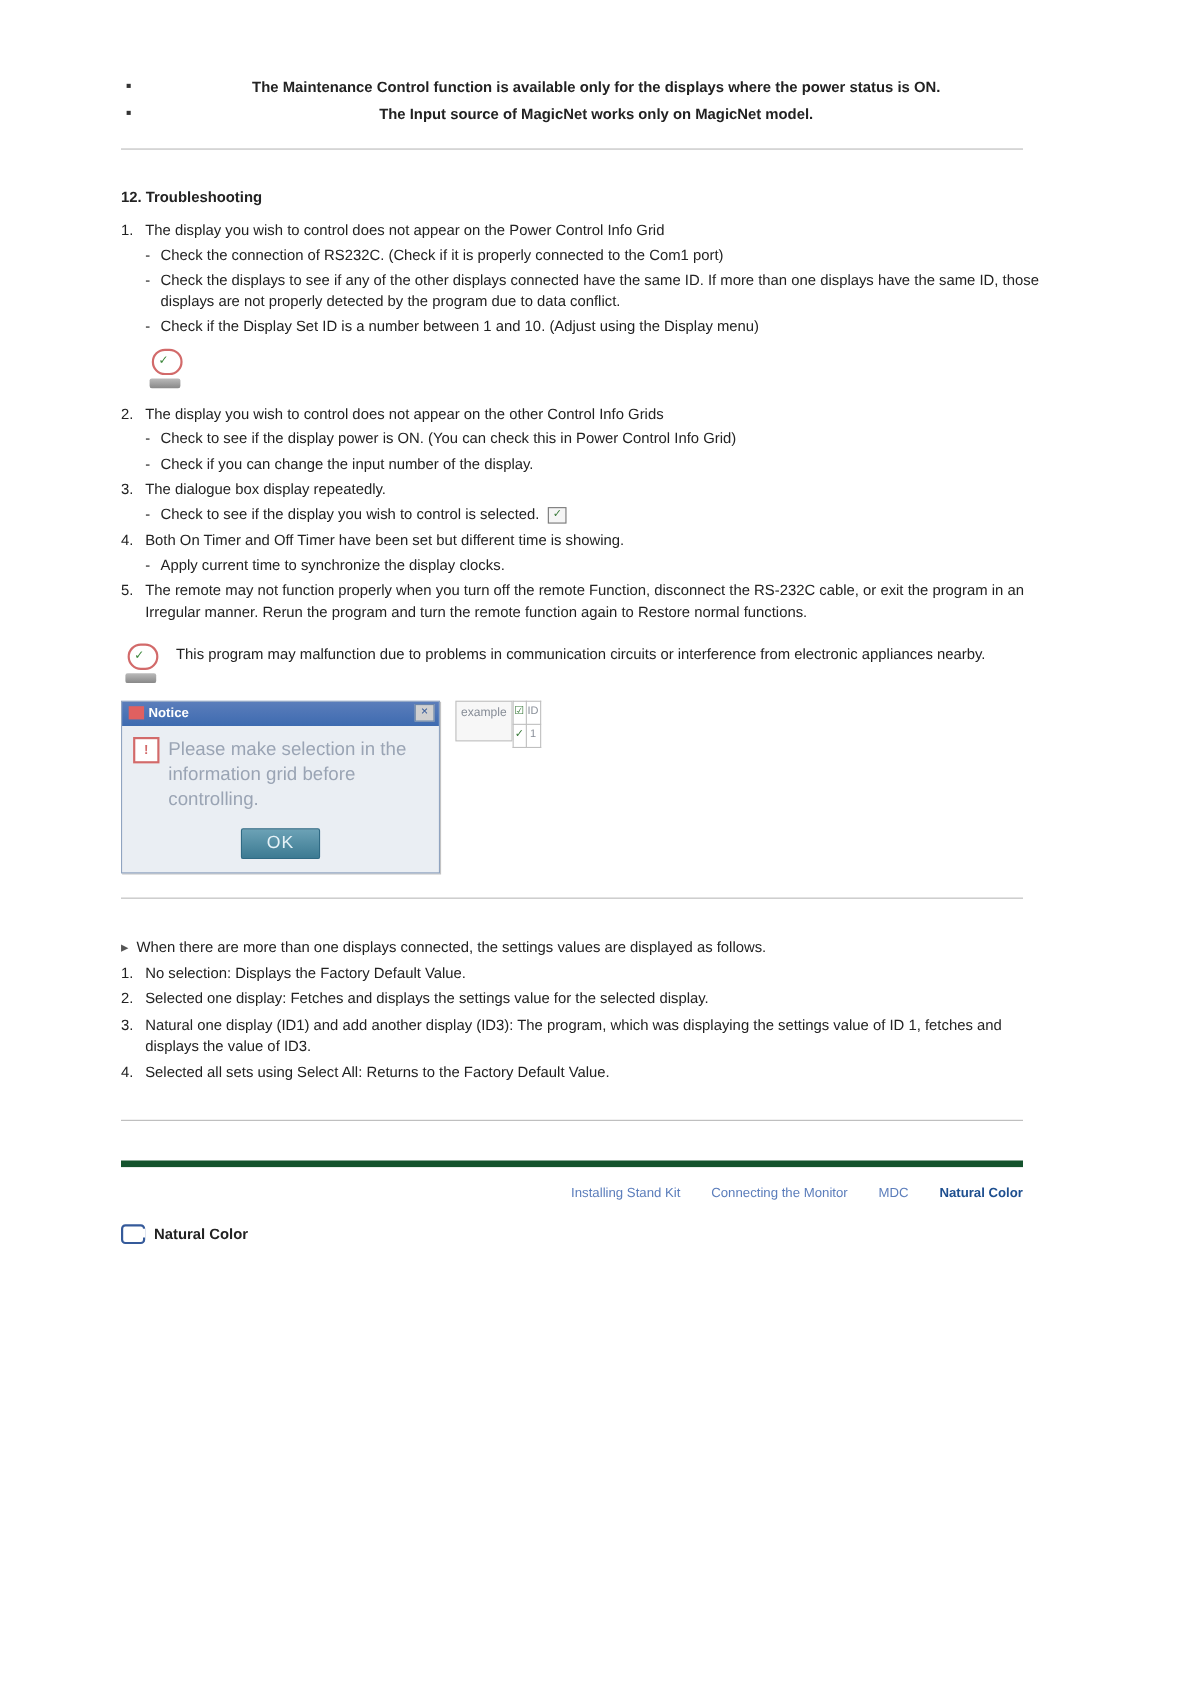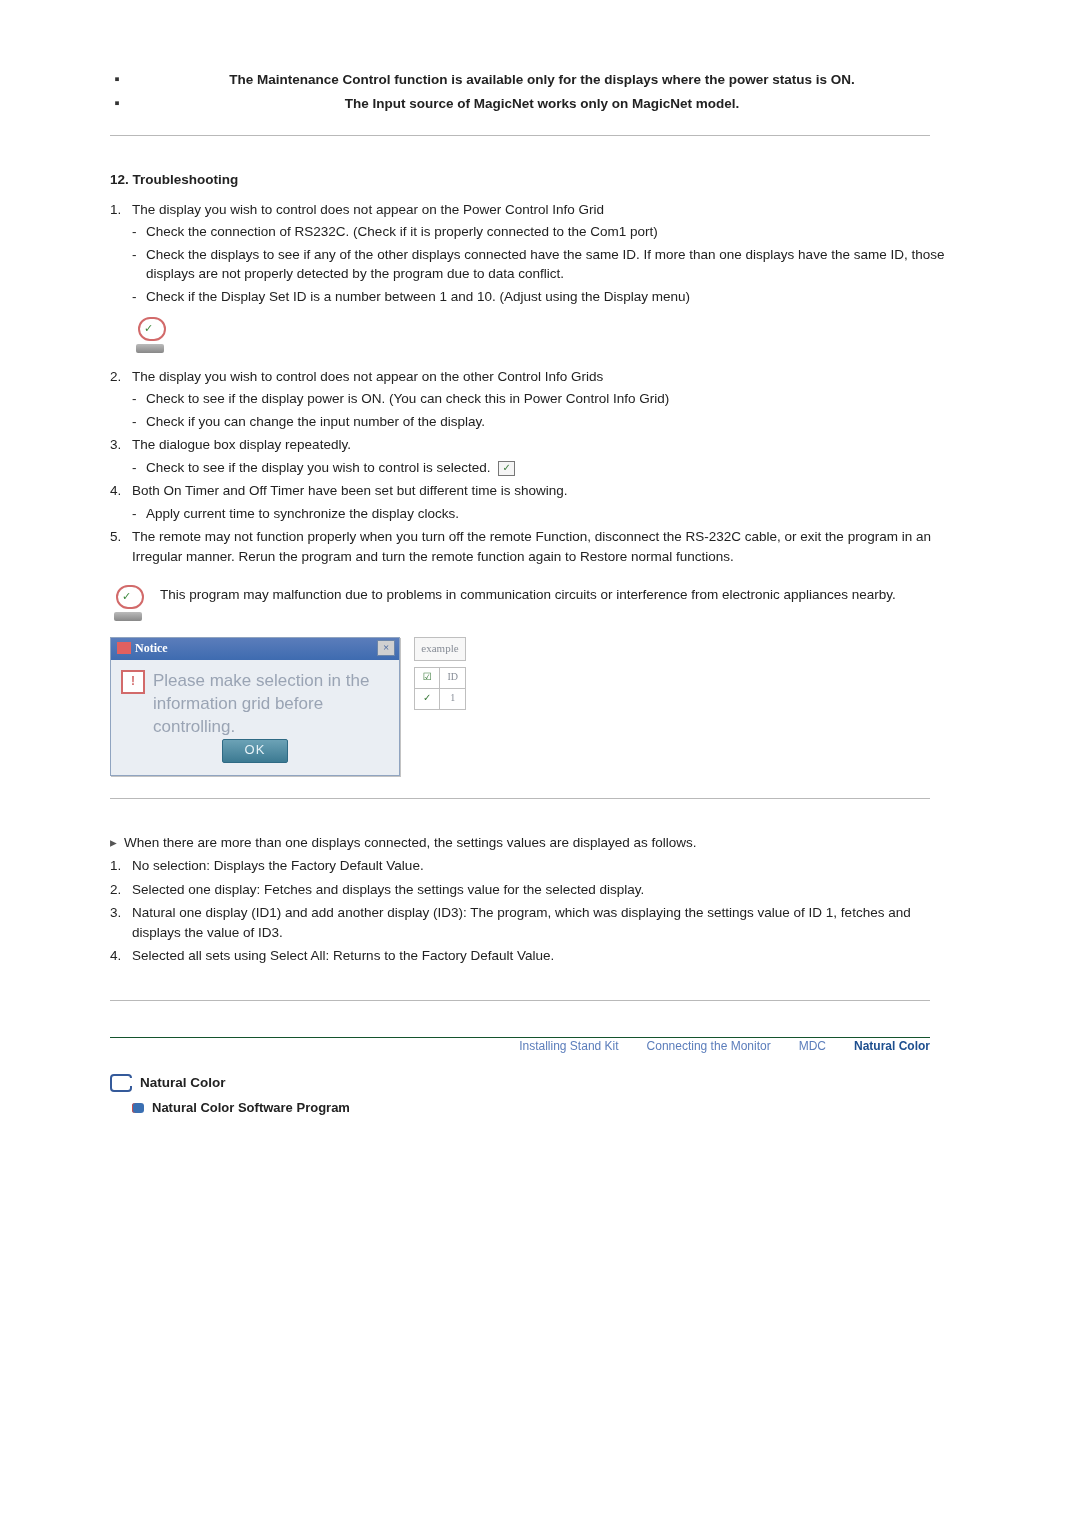--- a/index.html
+++ b/index.html
@@ -134,21 +134,20 @@
     background: #eaeef3;
     box-shadow: 1px 1px 0 #c3c3c3;
     font-size: 12px;
   }
   .dialog-title {
     background: linear-gradient(#5b7dbb, #3e6bb0);
     color: #fff;
     padding: 2px 4px 3px 6px;
     display: flex;
     align-items: center;
-    font-family: Liberation Serif, serif;
   }
   .dialog-title .t-icon {
     width: 14px; height: 12px;
     background: #e06060;
     margin-right: 4px;
     display: inline-block;
   }
   .dialog-title .t-label {
     flex: 1;
     font-weight: bold;
@@ -186,36 +185,36 @@
     line-height: 19px;
     flex-shrink: 0;
     background: #fff;
   }
   .dialog-msg {
     flex: 1;
     font-size: 17px;
     line-height: 1.35;
   }
   .dialog-ok {
+    margin-top: 14px;
     padding: 1px 22px 2px 22px;
     background: linear-gradient(#6ca2b6,#3c7a92);
     color: #e6f2f7;
     border: 1px solid #2f6a84;
-    font-size: 13px;
+    font-size: 16px;
     letter-spacing: 1px;
     border-radius: 2px;
   }
   .example-col {
     margin-left: 14px;
     width: 52px;
     display: flex;
-    flex-direction: column;
+    flex-direction: row;
     align-items: stretch;
     font-size: 11px;
-    font-family: Liberation Serif, serif;
   }
   .ex-label {
     border: 1px solid #bfbfbf;
     padding: 3px 4px;
     text-align: center;
     color: #878d97;
     background: #f7f7f7;
     margin-bottom: 6px;
   }
   .ex-grid {
@@ -233,25 +232,25 @@
   }
   .ex-grid .ck {
     color: #3a7a3a;
   }
   
   .footer-nav {
     width: 820px;
     margin: 36px 0 18px 0;
   }
   .footer-nav .nav-line {
-    border-top: 1px solid #14532d;
+    border-top: 6px solid #14532d;
     display: flex;
     justify-content: flex-end;
     gap: 28px;
-    padding-top: 0;
+    padding-top: 15px;
     font-size: 12px;
   }
   .footer-nav .nav-line .link {
     color: #5b7dbb;
   }
   .footer-nav .nav-line .link.active {
     color: #1e4f8f;
     font-weight: bold;
   }
   .c-head {
@@ -447,19 +446,15 @@
         <span class="link">Connecting the Monitor</span>
         <span class="link">MDC</span>
         <span class="link active">Natural Color</span>
       </div>
     </div>
 
     <div class="c-head">
       <span class="c-ico"></span>
       <span>Natural Color</span>
     </div>
-    <div class="c-sub">
-      <span class="dot"></span>
-      <span>Natural Color Software Program</span>
-    </div>
 
   </div>
 </div>
 
 </body></html>

